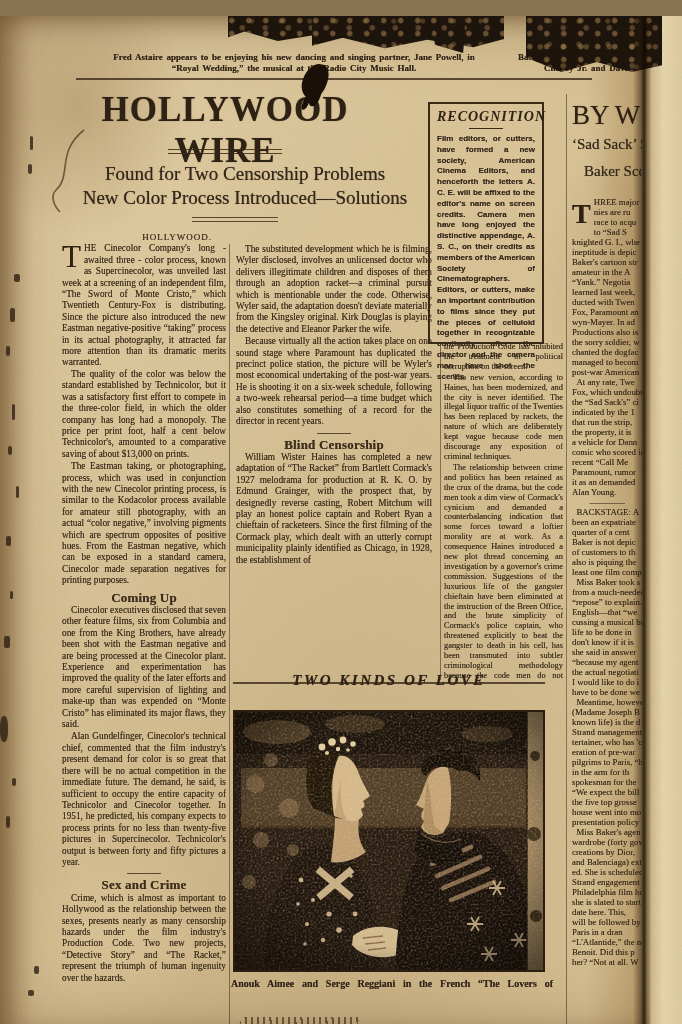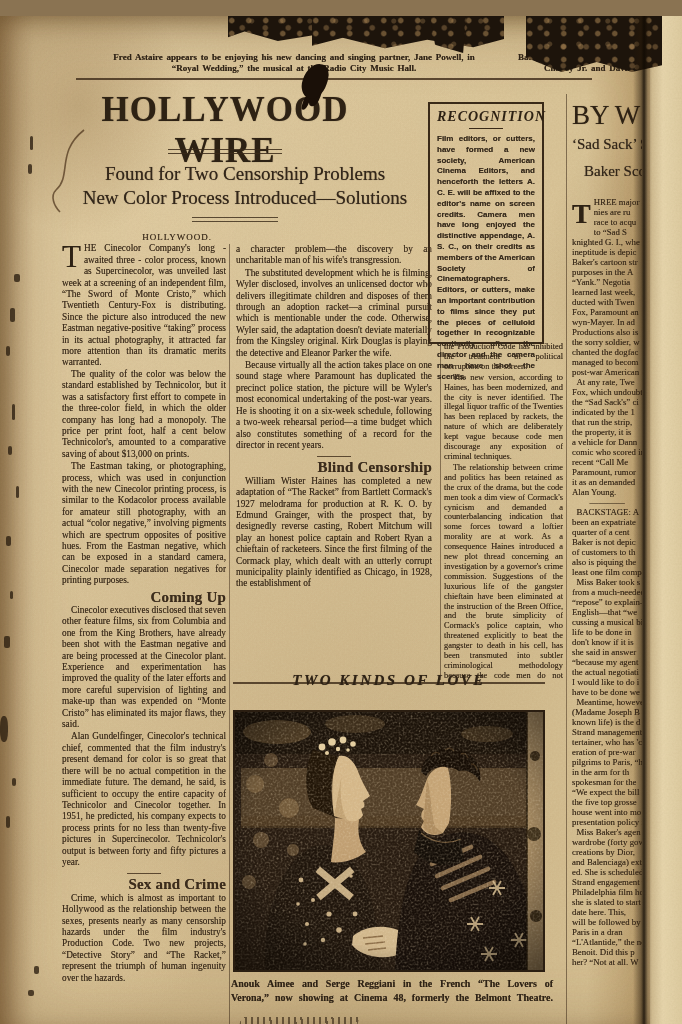--- a/index.html
+++ b/index.html
@@ -34,21 +34,21 @@
   .byline{font-weight:bold;font-size:10px;letter-spacing:.8px;text-align:center;color:#33271a;}
   
   .col{position:absolute;overflow:hidden;text-align:justify;font-size:9.3px;line-height:11.4px;
        text-shadow:0 0 .6px rgba(55,40,22,.65);z-index:1;}
   .dateline{font-size:9px;letter-spacing:1px;text-align:right;padding-right:14px;}
   .lead{margin:0;}
   .dropcap{float:left;font-size:31px;line-height:26px;padding:1px 3px 0 0;color:#2e2214;}
   .blk{margin:0 0 1px;}
   .blk[data-type="para"]{text-indent:9px;}
   .blk[data-type="para-flush"]{text-indent:0;}
-  .blk[data-type="subhead"]{font-weight:bold;font-size:15px;margin:5px 0 2px;text-indent:0;letter-spacing:.2px;text-align:right;}
+  .blk[data-type="subhead"]{font-weight:bold;font-size:13px;margin:5px 0 2px;text-indent:0;letter-spacing:.2px;text-align:center;}
   .blk[data-type="rule"]{border-top:1.5px solid rgba(62,44,24,.8);width:34px;height:0;margin:5px auto 4px;overflow:hidden;}
   #col3{font-size:8.4px;line-height:9.9px;}
   
   .recog{position:absolute;left:428px;top:86px;width:116px;height:242px;border:2px solid #3a2a18;
          padding:5px 7px;box-sizing:border-box;z-index:1;background:rgba(226,204,160,.15);}
   .recog-title{font-style:italic;font-weight:bold;font-size:14px;letter-spacing:1px;text-align:center;color:#2e2214;}
   .recog-rule{width:34px;height:0;border-top:1.4px solid #3a2a18;margin:3px auto 5px;}
   .recog-body{font-family:"Liberation Sans", sans-serif;font-weight:700;font-size:8px;line-height:10.8px;
               text-align:justify;color:#362a1c;text-shadow:0 0 .5px rgba(54,42,28,.6);}
   
@@ -162,21 +162,20 @@
 
         <div class="blk" data-type="para"><span>Crime, which is almost as important to Hollywood as the relationship between the sexes, presents nearly as many censorship hazards under the film industry's Production Code. Two new projects, “Detective Story” and “The Racket,” represent the triumph of human ingenuity over the hazards.</span></div>
       </div>
   </div>
 
   <div class="vrule" style="left:229px;top:228px;height:786px;"></div>
 
   <div class="col" id="col2" style="left:236px;top:228px;width:196px;height:436px;">
     <div>
 
-        <div class="blk" data-type="para-flush"><span>a character problem—the discovery by an uncharitable man of his wife's transgression.</span></div>
 
         <div class="blk" data-type="para"><span>The substituted development which he is filming, Wyler disclosed, involves an unlicensed doctor who delivers illegitimate children and disposes of them through an adoption racket—a criminal pursuit which is mentionable under the code. Otherwise, Wyler said, the adaptation doesn't deviate materially from the Kingsley original. Kirk Douglas is playing the detective and Eleanor Parker the wife.</span></div>
 
         <div class="blk" data-type="para"><span>Because virtually all the action takes place on one sound stage where Paramount has duplicated the precinct police station, the picture will be Wyler's most economical undertaking of the post-war years. He is shooting it on a six-week schedule, following a two-week rehearsal period—a time budget which also constitutes something of a record for the director in recent years.</span></div>
 
         <div class="blk" data-type="rule"></div>
 
         <div class="blk" data-type="subhead"><span>Blind Censorship</span></div>
 
         <div class="blk" data-type="para"><span>William Wister Haines has completed a new adaptation of “The Racket” from Bartlett Cormack's 1927 melodrama for production at R. K. O. by Edmund Grainger, with the prospect that, by designedly reverse casting, Robert Mitchum will play an honest police captain and Robert Ryan a chieftain of racketeers. Since the first filming of the Cormack play, which dealt with an utterly corrupt municipality plainly identified as Chicago, in 1928, the establishment of</span></div>
@@ -212,21 +211,21 @@
       <div class="dc">T</div>
       <div>
 
       <div class="l4">HREE major</div>
           <div class="l4">nies are ru</div>
           <div class="l4">race to acqu</div>
           <div class="l4">to “Sad S</div>
           <div class="l4">knighted G. I., whe</div>
           <div class="l4">ineptitude is depic</div>
           <div class="l4">Baker's cartoon str</div>
-          <div class="l4">purposes in the A</div>
+          <div class="l4">amateur in the A</div>
           <div class="l4">“Yank.”  Negotia</div>
           <div class="l4">learned last week,</div>
           <div class="l4">ducted with Twen</div>
           <div class="l4">Fox, Paramount an</div>
           <div class="l4">wyn-Mayer.  In ad</div>
           <div class="l4">Productions also is</div>
           <div class="l4">the sorry soldier, w</div>
           <div class="l4">chanted the dogfac</div>
           <div class="l4">managed to becom</div>
           <div class="l4">post-war American</div>
@@ -382,21 +381,20 @@
       <circle cx="300" cy="44" r="5" fill="#241808" opacity="0.8"></circle>
       <circle cx="299" cy="122" r="7" fill="#241808" opacity="0.75"></circle>
       <circle cx="301" cy="204" r="6" fill="#241808" opacity="0.8"></circle>
       <rect width="308" height="258" filter="url(#spk)" opacity="0.5"></rect>
       <rect width="308" height="258" fill="url(#vig)"></rect>
     </svg>
   </div>
 
   <div class="bcap">
     <div class="jl">Anouk Aimee and Serge Reggiani in the French “The Lovers of</div>
-    <div class="jl">Verona,” now showing at Cinema 48, formerly the Belmont Theatre.</div>
   </div>
 
   <div class="scrib"></div>
   <div class="bband"></div>
   <div class="fold"></div>
 
   <svg class="grain" width="682" height="1024">
     <filter id="gr">
       <feTurbulence type="fractalNoise" baseFrequency="0.55" numOctaves="2" stitchTiles="stitch"></feTurbulence>
       <feColorMatrix type="matrix" values="0 0 0 0 0.38  0 0 0 0 0.27  0 0 0 0 0.14  0 0 0 0.22 0"></feColorMatrix>

